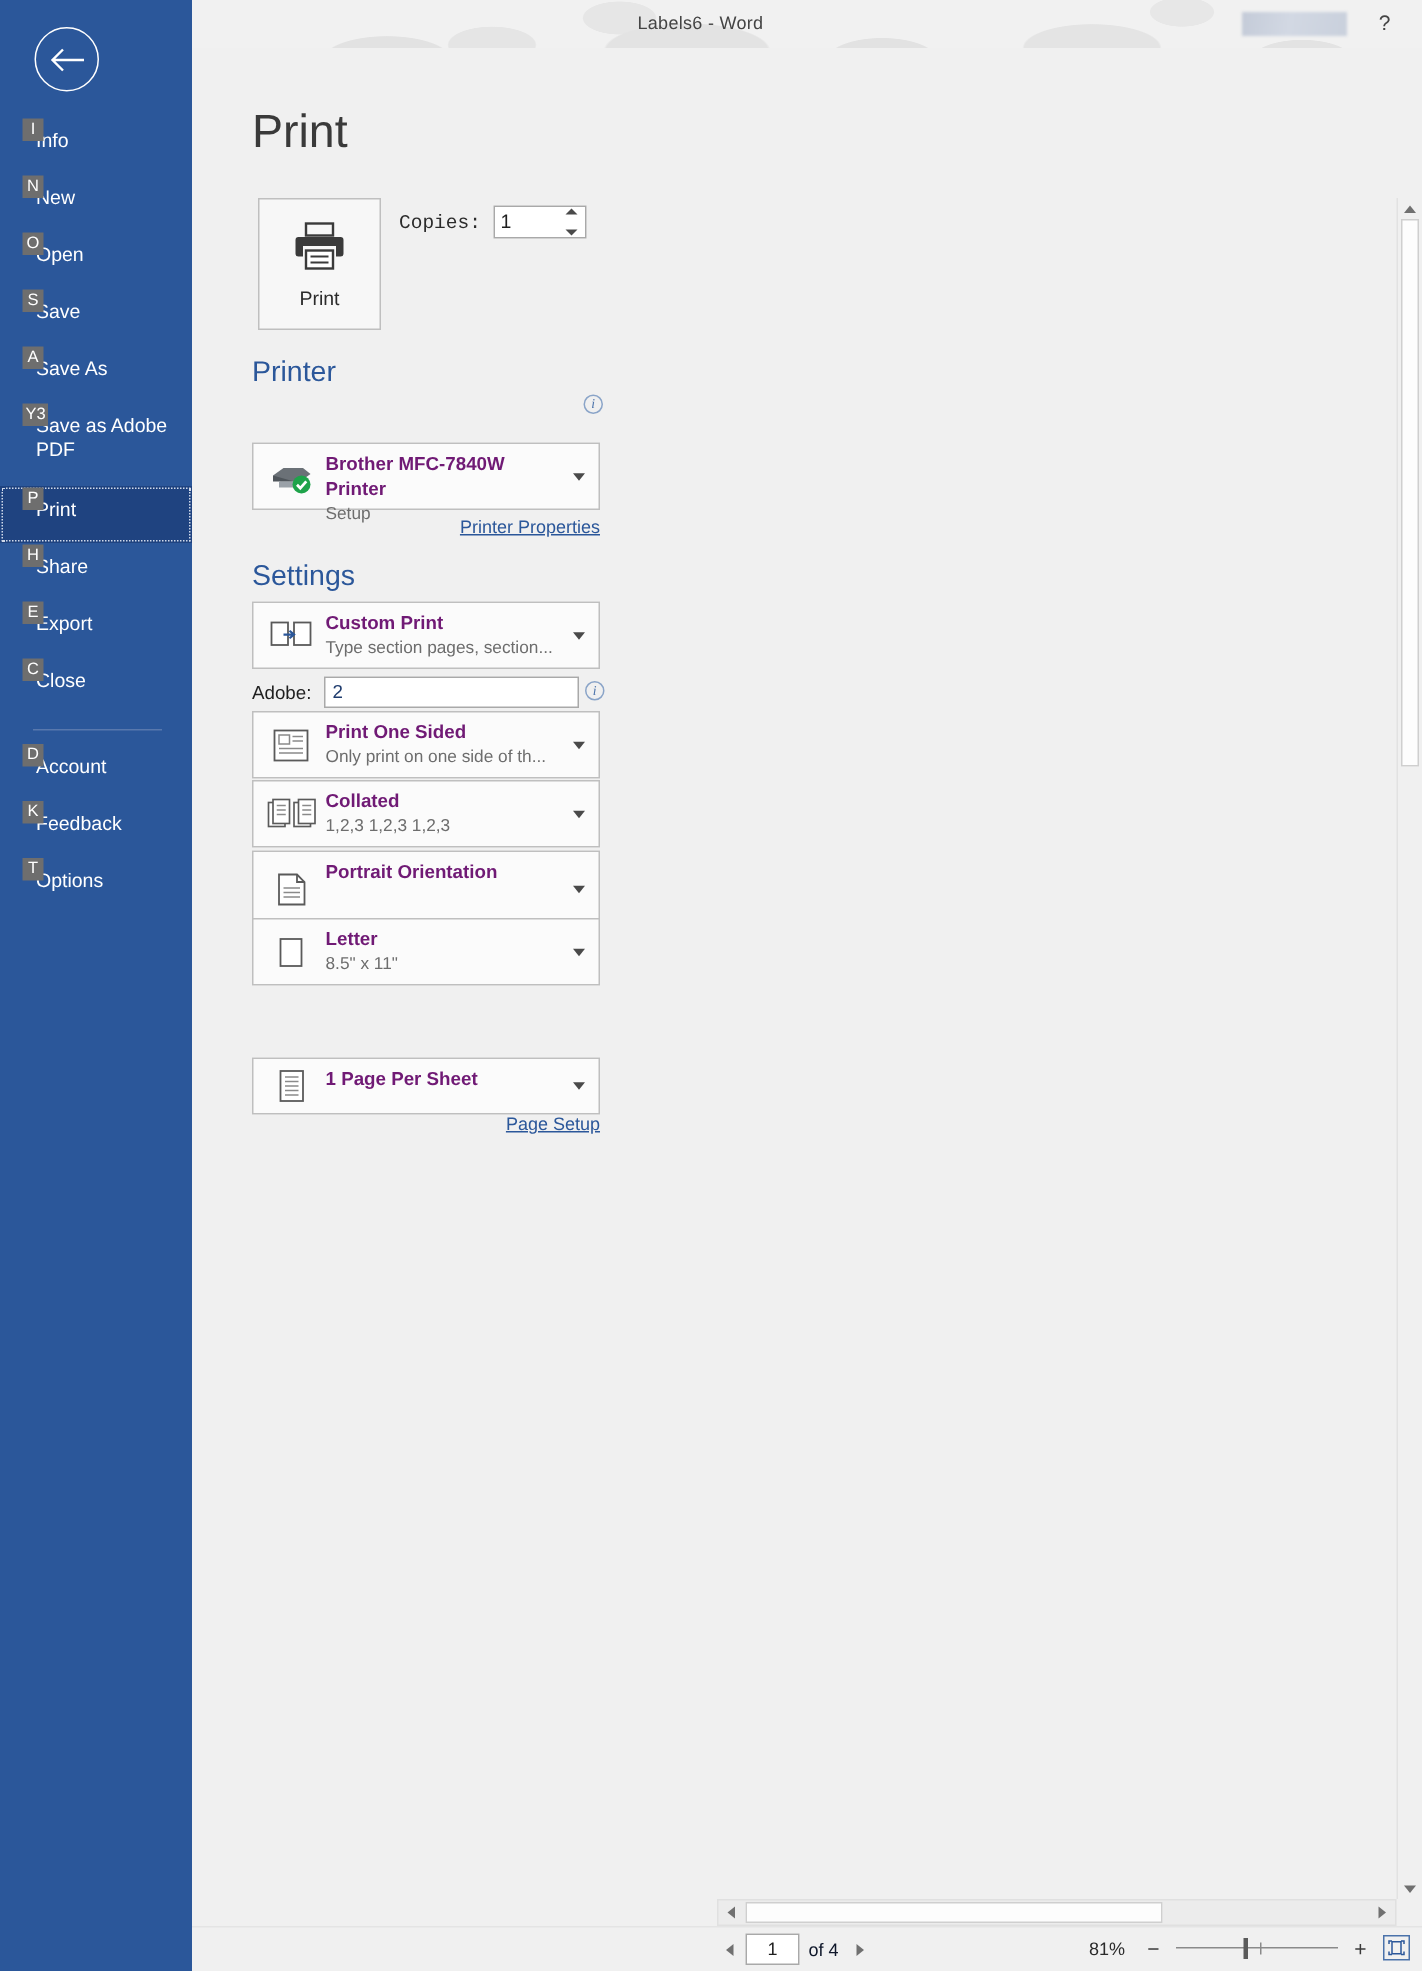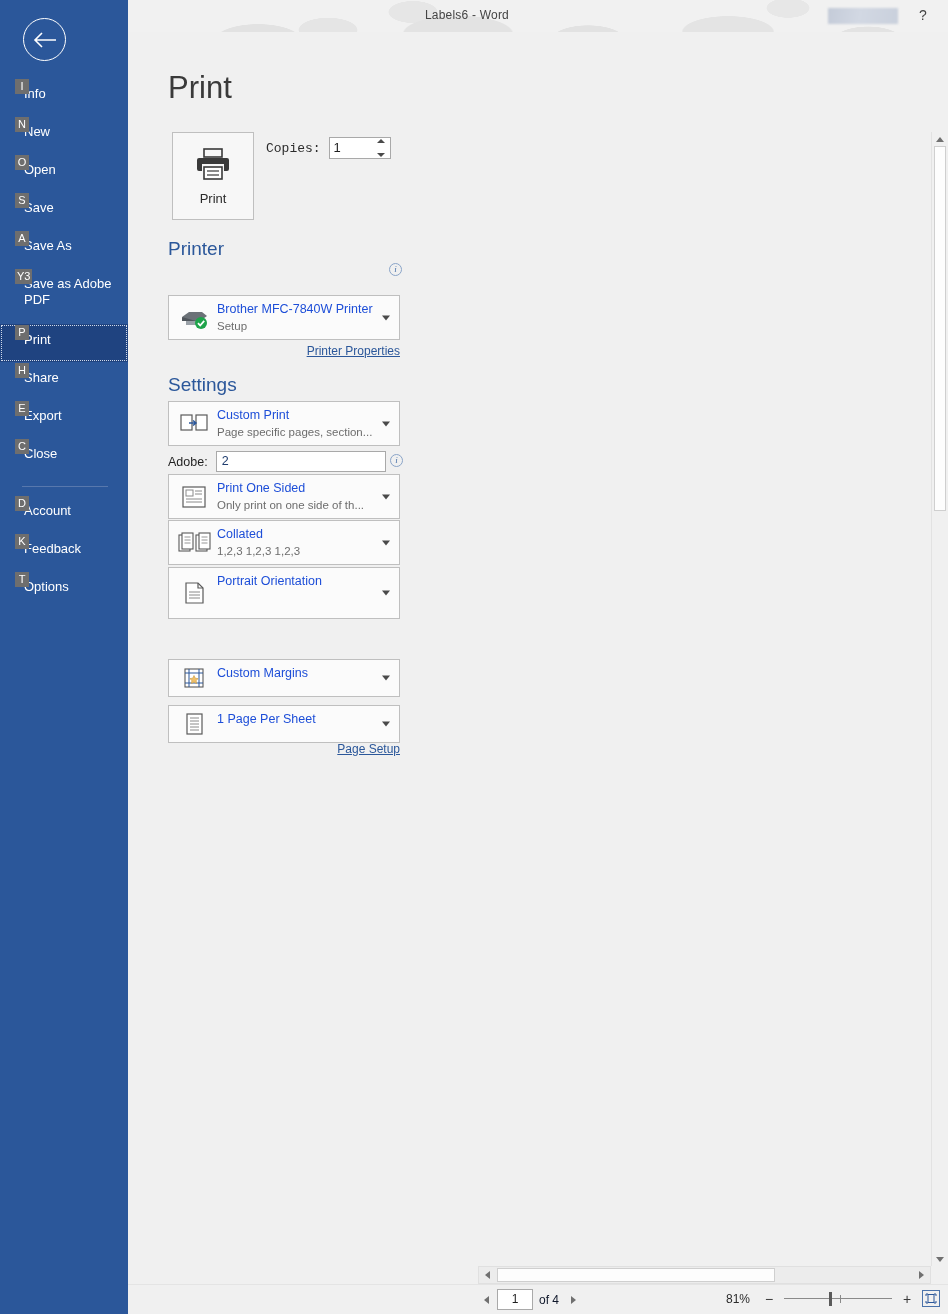--- a/index.html
+++ b/index.html
@@ -133,21 +133,21 @@
 
   .combo {
     position: absolute; left: 40px; width: 232px;
     border: 1px solid #bfbfbf; background: #fbfbfb;
   }
   .combo .ico {
     position: absolute; left: 8px; top: 50%; transform: translateY(-50%);
     width: 34px; display: flex; align-items: center; justify-content: center;
   }
   .combo .txt { margin-left: 48px; padding: 5px 22px 5px 0; }
-  .combo .t1 { font-size: 12.5px; color: #1d4ed8; line-height: 17px; }
+  .combo .t1 { font-size: 12.5px; color: #701a75; line-height: 17px; font-weight: bold; }
   .combo .t2 { font-size: 11.5px; color: #6d6d6d; line-height: 16px; }
   .combo .arrow {
     position: absolute; right: 9px; top: 50%; transform: translateY(-50%);
     width: 0; height: 0; border-left: 4.5px solid transparent;
     border-right: 4.5px solid transparent; border-top: 5px solid #4a4a4a;
   }
 
   .link {
     position: absolute; font-size: 12px; color: #2b579a;
     text-decoration: underline; text-align: right;
@@ -357,21 +357,21 @@
   <div class="combo" style="top:369px; height:45px">
     <span class="ico">
       <svg width="30" height="24" viewBox="0 0 30 24">
         <rect x="2" y="3" width="11" height="15" fill="#fff" stroke="#5a5a5a" stroke-width="1.2"></rect>
         <rect x="17" y="3" width="11" height="15" fill="#fff" stroke="#5a5a5a" stroke-width="1.2"></rect>
         <path d="M10 11 h7 M14 8.5 l3 2.5 -3 2.5" stroke="#2b579a" stroke-width="1.5" fill="none"></path>
       </svg>
     </span>
     <div class="txt">
       <div class="t1">Custom Print</div>
-      <div class="t2">Page specific pages, section...</div>
+      <div class="t2">Type section pages, section...</div>
     </div>
     <span class="arrow"></span>
   </div>
 
   <div class="pages-row">
     <span class="pages-label">Adobe:</span>
     <div class="pages-input">2</div>
   </div>
   <div class="info-icon" style="left:262px; top:422px">i</div>
 
@@ -424,37 +424,33 @@
         <line x1="8" y1="14" x2="19" y2="14" stroke="#8a8a8a" stroke-width="1"></line>
         <line x1="8" y1="17" x2="19" y2="17" stroke="#8a8a8a" stroke-width="1"></line>
       </svg>
     </span>
     <div class="txt">
       <div class="t1">Portrait Orientation</div>
     </div>
     <span class="arrow"></span>
   </div>
 
-
-  <div class="combo" style="top:627px; height:38px">
+  <div class="combo" style="top:580px; height:45px">
     <span class="ico">
       <svg width="26" height="24" viewBox="0 0 26 24">
-        <rect x="4" y="3" width="18" height="18" fill="#fff" stroke="#5a5a5a" stroke-width="1.1"></rect>
-        <line x1="8" y1="3" x2="8" y2="21" stroke="#2b579a" stroke-width="1"></line>
-        <line x1="18" y1="3" x2="18" y2="21" stroke="#2b579a" stroke-width="1"></line>
-        <line x1="4" y1="7" x2="22" y2="7" stroke="#2b579a" stroke-width="1"></line>
-        <line x1="4" y1="17" x2="22" y2="17" stroke="#2b579a" stroke-width="1"></line>
-        <path d="M13 9.5 l1.3 2.7 2.9 .4 -2.1 2 .5 2.9 -2.6 -1.4 -2.6 1.4 .5 -2.9 -2.1 -2 2.9 -.4 z" fill="#f0c06a" stroke="#c99a3e" stroke-width=".6"></path>
-      </svg>
-    </span>
-    <div class="txt">
-      <div class="t1">Custom Margins</div>
-    </div>
-    <span class="arrow"></span>
-  </div>
+        <rect x="6" y="3" width="14" height="18" fill="#fff" stroke="#5a5a5a" stroke-width="1.2"></rect>
+      </svg>
+    </span>
+    <div class="txt">
+      <div class="t1">Letter</div>
+      <div class="t2">8.5" x 11"</div>
+    </div>
+    <span class="arrow"></span>
+  </div>
+
 
   <div class="combo" style="top:673px; height:38px">
     <span class="ico">
       <svg width="26" height="24" viewBox="0 0 26 24">
         <rect x="6" y="2" width="15" height="20" fill="#fff" stroke="#5a5a5a" stroke-width="1.2"></rect>
         <line x1="9" y1="6" x2="18" y2="6" stroke="#8a8a8a" stroke-width="1"></line>
         <line x1="9" y1="9" x2="18" y2="9" stroke="#8a8a8a" stroke-width="1"></line>
         <line x1="9" y1="12" x2="18" y2="12" stroke="#8a8a8a" stroke-width="1"></line>
         <line x1="9" y1="15" x2="18" y2="15" stroke="#8a8a8a" stroke-width="1"></line>
         <line x1="9" y1="18" x2="18" y2="18" stroke="#8a8a8a" stroke-width="1"></line>

